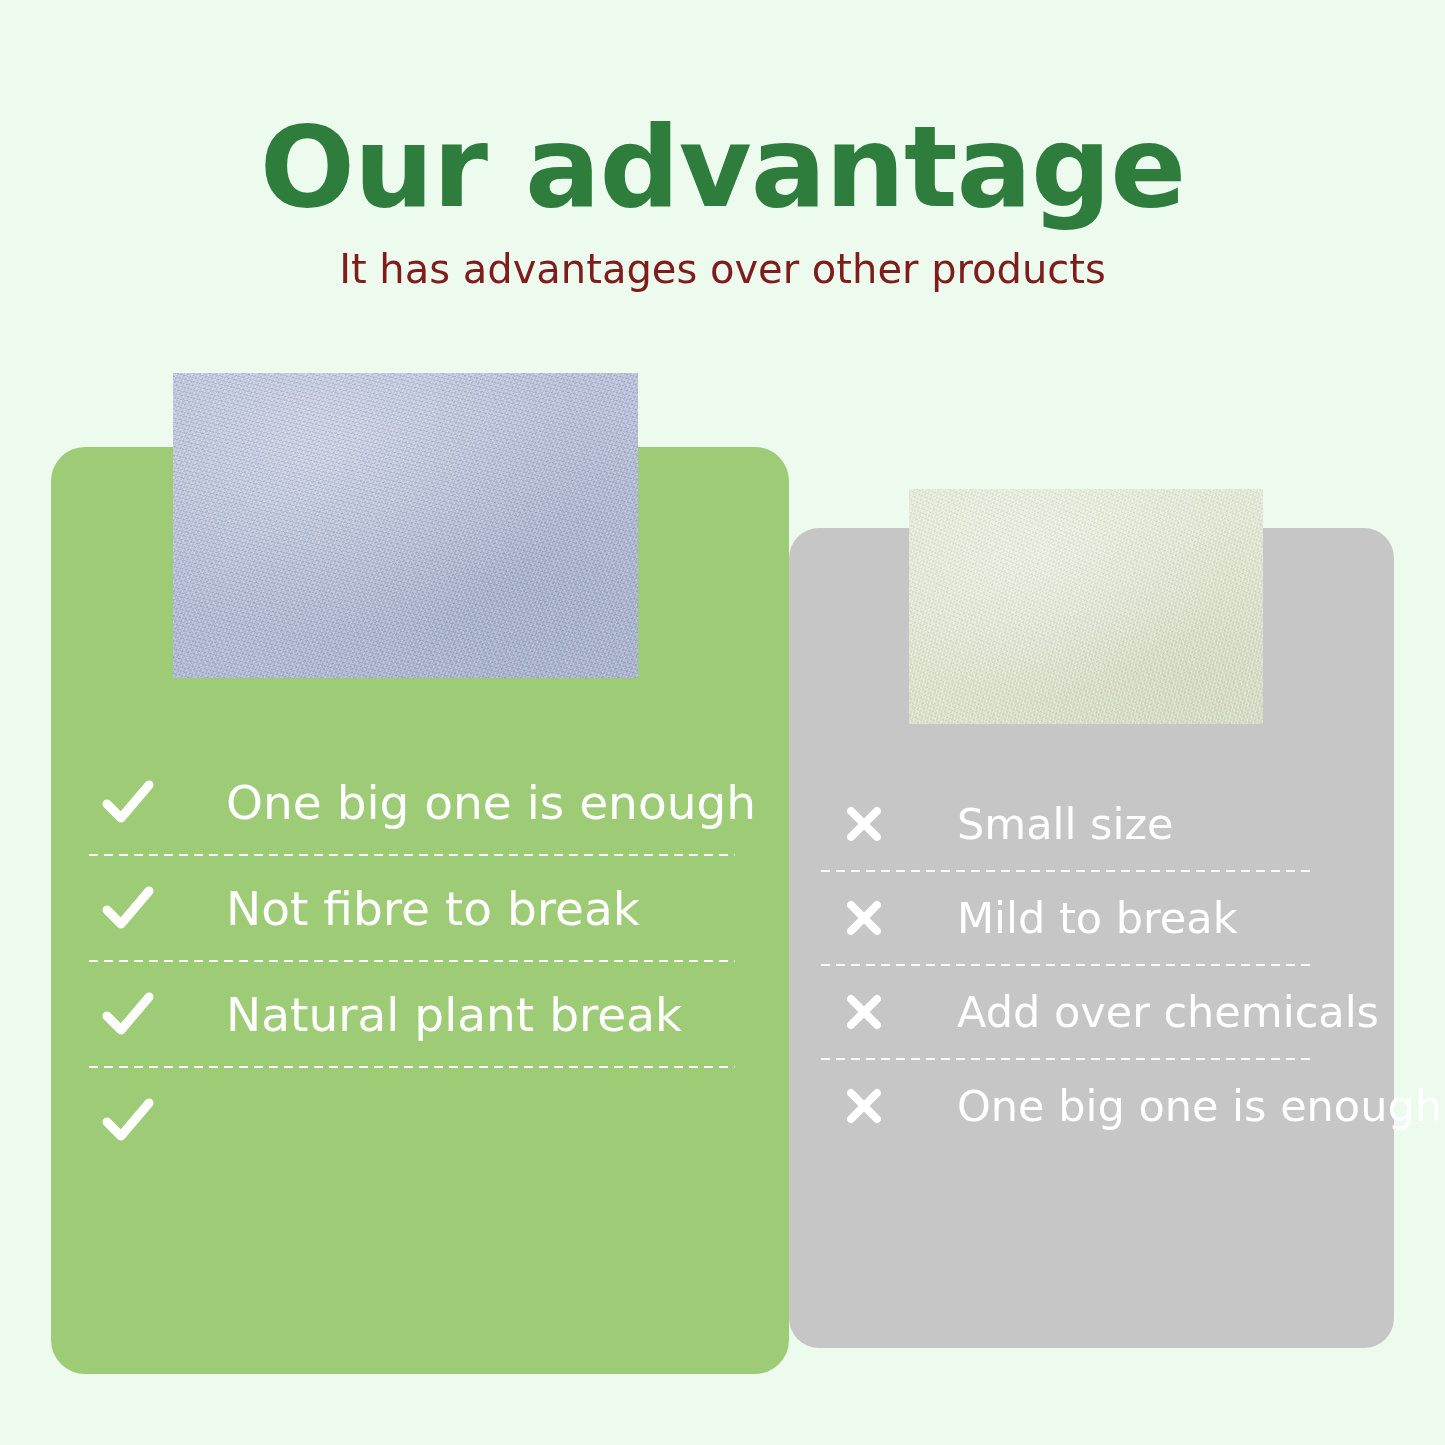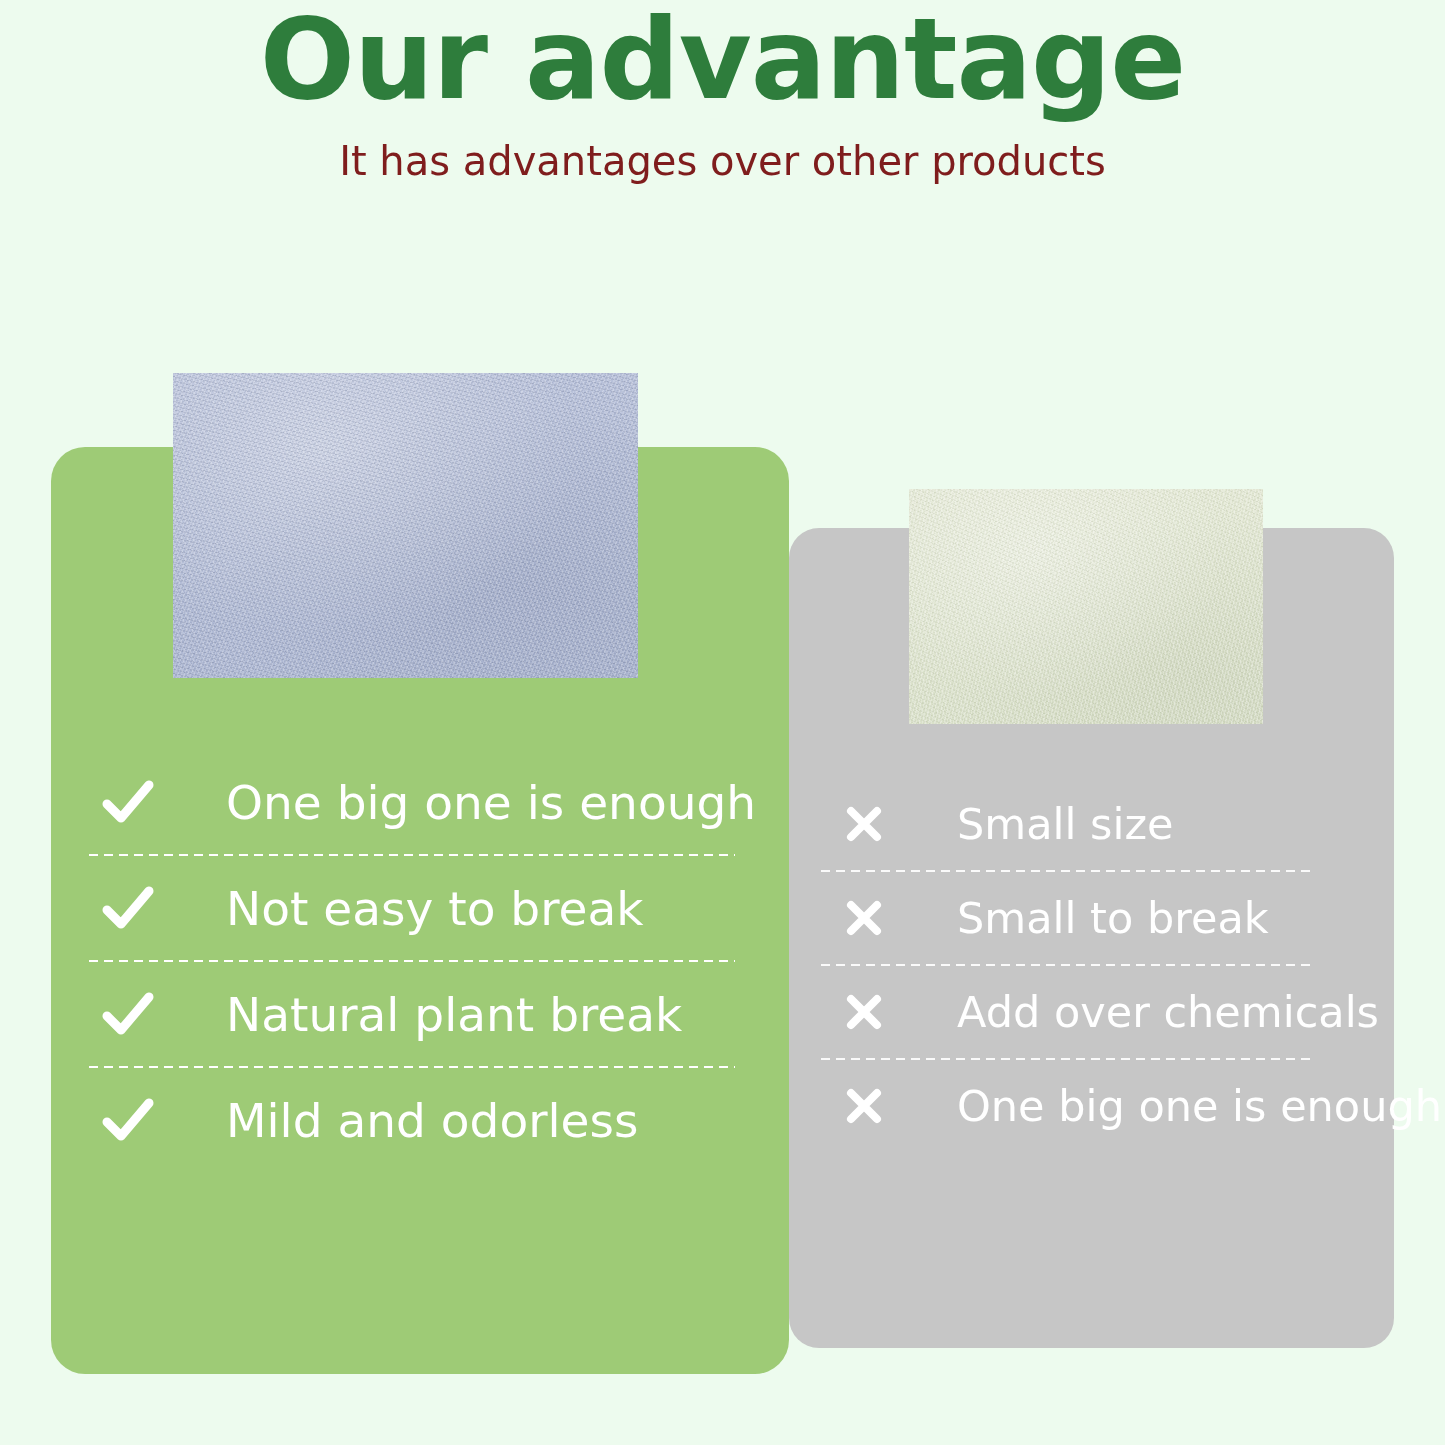--- a/index.html
+++ b/index.html
@@ -23,20 +23,21 @@
   
   .header {
     position: absolute;
     left: 0;
     top: 0;
     width: 1445px;
     text-align: center;
   }
   .title {
     margin: 0;
+    padding-top: 108px;
     font-size: 112px;
     line-height: 1.06;
     font-weight: 700;
     color: #2e7d3c;
     letter-spacing: -1px;
     font-family: "DejaVu Sans", sans-serif;
   }
   .subtitle {
     margin: 0;
     padding-top: 18px;
@@ -206,56 +207,55 @@
         <path d="M7 30 L21 44 L49 11" fill="none" stroke="#ffffff" stroke-width="9" stroke-linecap="round" stroke-linejoin="round"></path>
       </svg>
       <span class="row-label">One big one is enough</span>
     </div>
     <div class="divider"></div>
 
     <div class="row">
       <svg class="mark" viewBox="0 0 56 56">
         <path d="M7 30 L21 44 L49 11" fill="none" stroke="#ffffff" stroke-width="9" stroke-linecap="round" stroke-linejoin="round"></path>
       </svg>
-      <span class="row-label">Not easy to break</span>
+      <span class="row-label">Not fibre to break</span>
     </div>
     <div class="divider"></div>
 
     <div class="row">
       <svg class="mark" viewBox="0 0 56 56">
         <path d="M7 30 L21 44 L49 11" fill="none" stroke="#ffffff" stroke-width="9" stroke-linecap="round" stroke-linejoin="round"></path>
       </svg>
       <span class="row-label">Natural plant break</span>
     </div>
     <div class="divider"></div>
 
     <div class="row">
       <svg class="mark" viewBox="0 0 56 56">
         <path d="M7 30 L21 44 L49 11" fill="none" stroke="#ffffff" stroke-width="9" stroke-linecap="round" stroke-linejoin="round"></path>
       </svg>
-      <span class="row-label">Mild and odorless</span>
     </div>
 
   </div>
 
   <div class="list list-con">
 
     <div class="row">
       <svg class="mark" viewBox="0 0 42 42">
         <path d="M8 8 L34 34 M34 8 L8 34" fill="none" stroke="#ffffff" stroke-width="8" stroke-linecap="round"></path>
       </svg>
       <span class="row-label">Small size</span>
     </div>
     <div class="divider"></div>
 
     <div class="row">
       <svg class="mark" viewBox="0 0 42 42">
         <path d="M8 8 L34 34 M34 8 L8 34" fill="none" stroke="#ffffff" stroke-width="8" stroke-linecap="round"></path>
       </svg>
-      <span class="row-label">Small to break</span>
+      <span class="row-label">Mild to break</span>
     </div>
     <div class="divider"></div>
 
     <div class="row">
       <svg class="mark" viewBox="0 0 42 42">
         <path d="M8 8 L34 34 M34 8 L8 34" fill="none" stroke="#ffffff" stroke-width="8" stroke-linecap="round"></path>
       </svg>
       <span class="row-label">Add over chemicals</span>
     </div>
     <div class="divider"></div>

